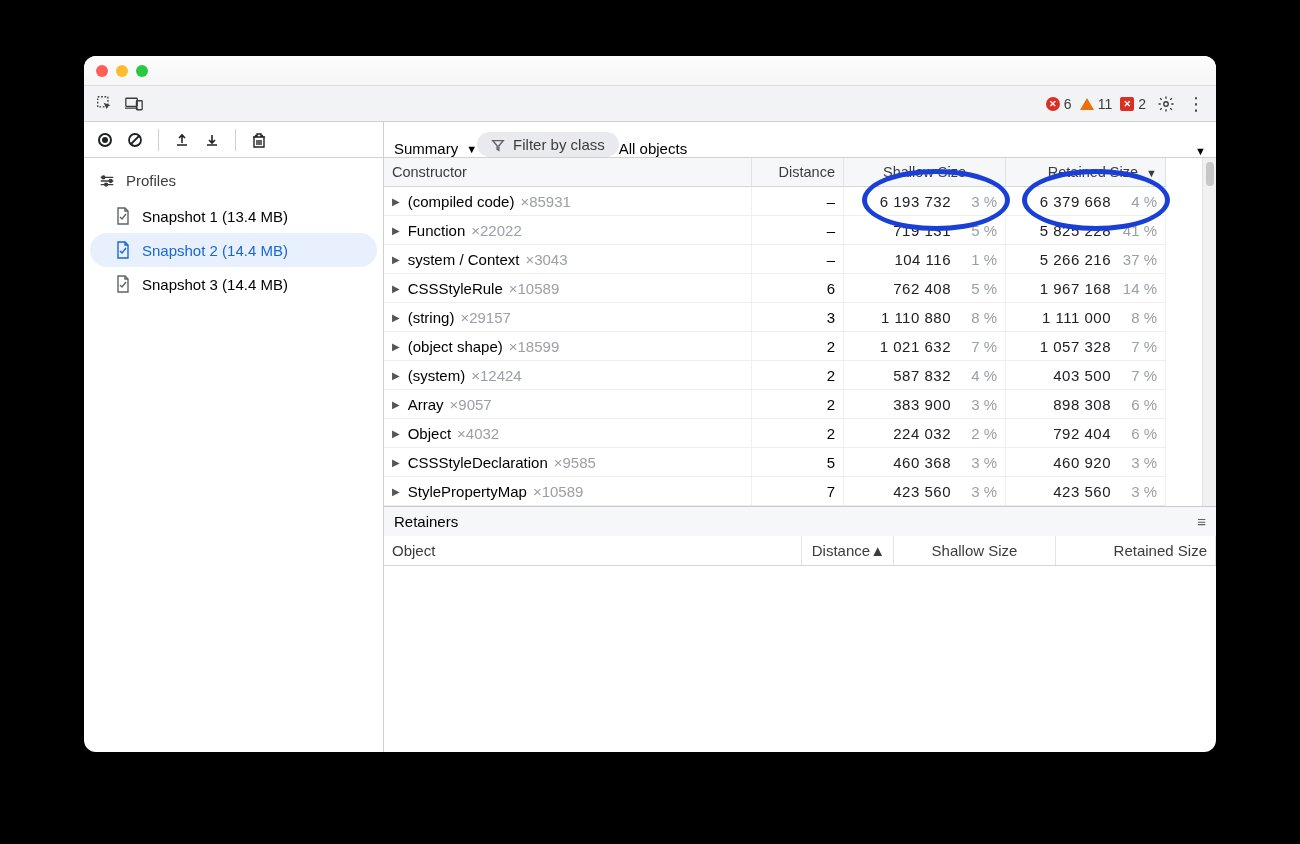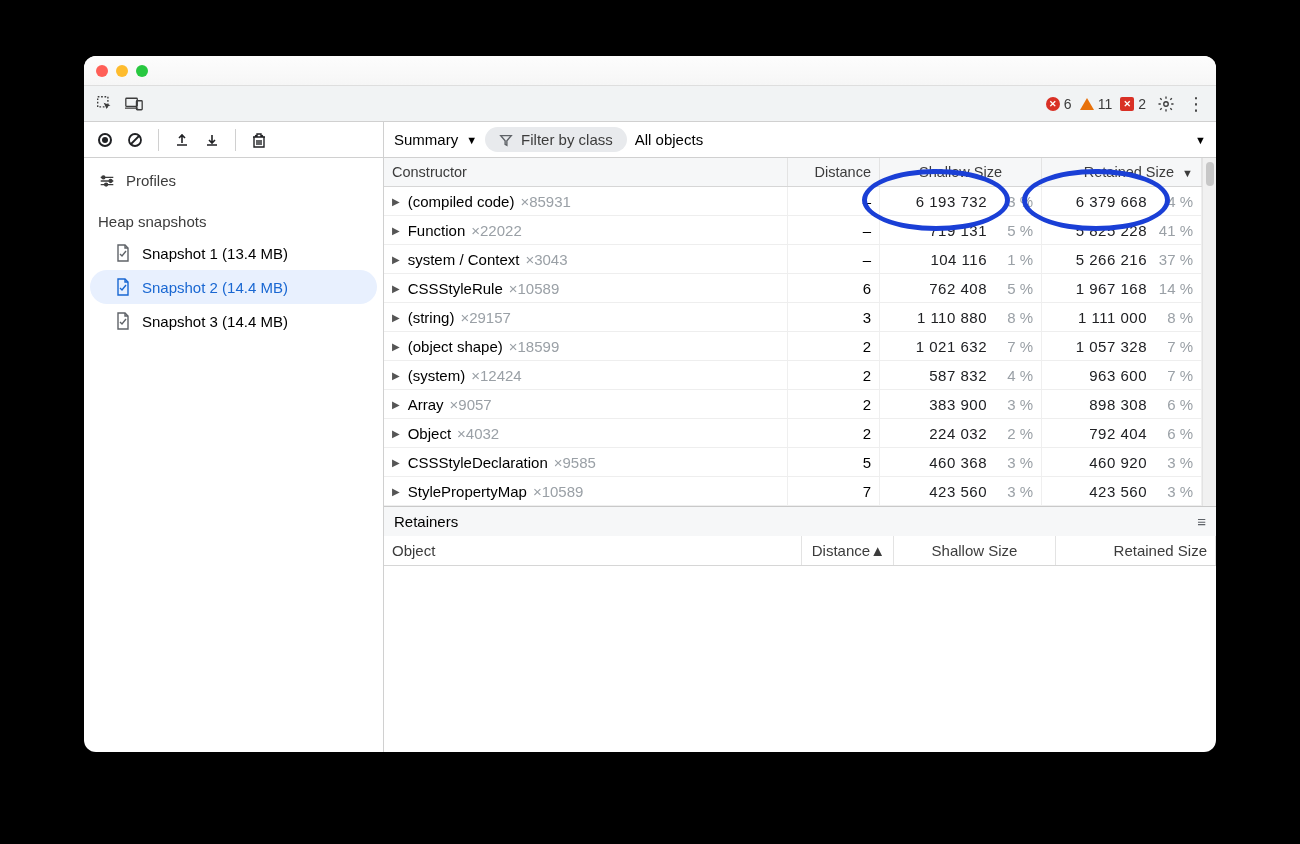--- a/index.html
+++ b/index.html
@@ -72,21 +72,21 @@
   }
   .leftpane-tools {
     width: 300px;
     border-right: 1px solid #d0d0d0;
     display: flex; align-items: center; gap: 4px;
     padding: 0 8px;
   }
   .vsep { width:1px; background:#d0d0d0; height:22px; margin:0 6px; }
   .ico { width:26px;height:26px;display:flex;align-items:center;justify-content:center;cursor:pointer;border-radius:4px;color:#3c3c3c;}
   .rightpane-tools {
-    flex:1; display:flex; align-items:center; gap:8px; padding:0 10px;
+    flex:1; display:flex; align-items:flex-end; gap:0; padding:0 10px;
   }
   .select-like{ display:flex;align-items:center;gap:8px;cursor:pointer;font-size:15px;}
   .chev-down{font-size:11px;}
   .filterpill{ background:#e8eaed; border-radius:14px; padding:4px 14px; display:flex;align-items:center;gap:8px;font-size:15px;color:#3c3c3c;cursor:pointer;}
 
   
   .body {
     display: flex;
     height: 594px;
   }
@@ -243,21 +243,20 @@
     <div class="sidebar">
       <div class="side-sec-hdr">
         <svg width="18" height="14" viewBox="0 0 20 14" fill="none" stroke="#3c3c3c" stroke-width="1.6">
           <path d="M3 3h14M3 7h14M3 11h14"></path>
             <circle cx="6" cy="3" r="1.6" fill="#3c3c3c"></circle>
             <circle cx="14" cy="7" r="1.6" fill="#3c3c3c"></circle>
             <circle cx="9" cy="11" r="1.6" fill="#3c3c3c"></circle>
         </svg>
         <span>Profiles</span>
       </div>
-      <div class="side-subhdr">Heap snapshots</div>
 
       <div class="snaprow">
         <span class="snap-ico">
           <svg width="16" height="18" viewBox="0 0 16 18" fill="none" stroke="#5f6368" stroke-width="1.4">
               <path d="M3 1h7l3 3v13H3z"></path>
               <path d="M10 1v3h3"></path>
               <path d="M5 10l2 2 4-5" stroke="#5f6368"></path>
             </svg>
         </span>
         <span class="lbl">Snapshot 1 (13.4 MB)</span>
@@ -278,21 +277,21 @@
               <path d="M3 1h7l3 3v13H3z"></path>
               <path d="M10 1v3h3"></path>
               <path d="M5 10l2 2 4-5"></path>
             </svg>
         </span>
         <span class="lbl">Snapshot 3 (14.4 MB)</span>
       </div>
     </div>
 
     <div class="main">
-      <div style="display:flex;">
+      <div style="display:flex;gap:36px;">
         <div style="flex:1;">
           <div class="thead">
             <div class="th constructor">Constructor</div>
             <div class="th dist">Distance</div>
             <div class="th shallow">Shallow Size</div>
             <div class="th retained">
               <span>Retained Size</span>
               <span class="chev-down" style="margin-left:4px;">▼</span>
             </div>
           </div>
@@ -400,21 +399,21 @@
                   <span class="tri">▶</span>
                   <span>(system)</span>
                   <span class="count">×12424</span>
                 </div>
                 <div class="cell dist">2</div>
                 <div class="cell shallow">
                   <span class="num">587 832</span>
                   <span class="pct">4 %</span>
                 </div>
                 <div class="cell retained">
-                  <span class="num">963 600</span>
+                  <span class="num">403 500</span>
                   <span class="pct">7 %</span>
                 </div>
               </div>
               <div class="row">
                 <div class="cell constructor">
                   <span class="tri">▶</span>
                   <span>Array</span>
                   <span class="count">×9057</span>
                 </div>
                 <div class="cell dist">2</div>

